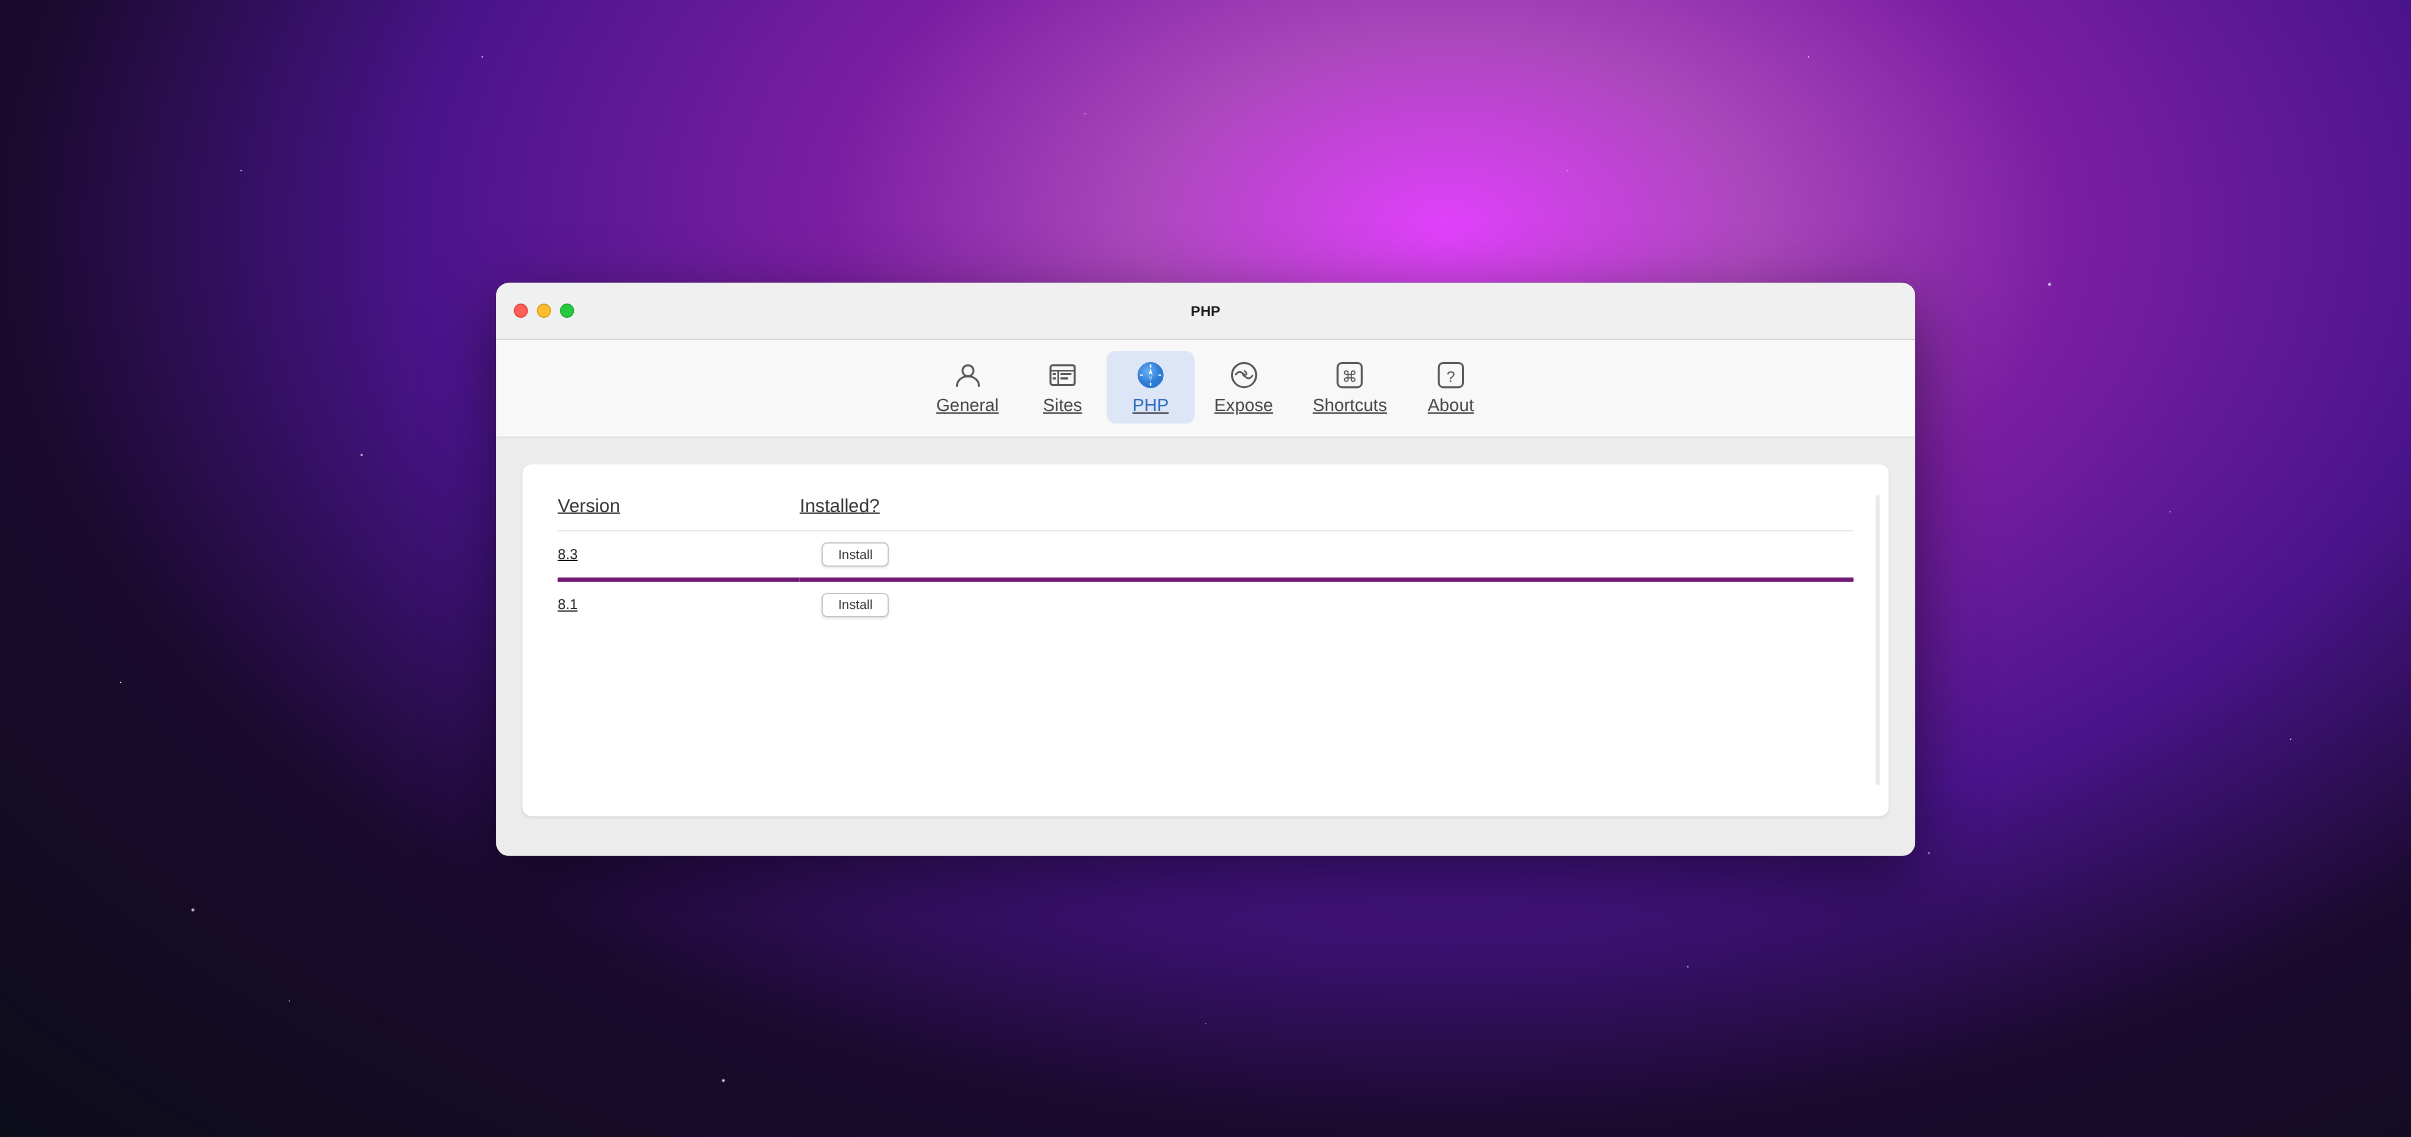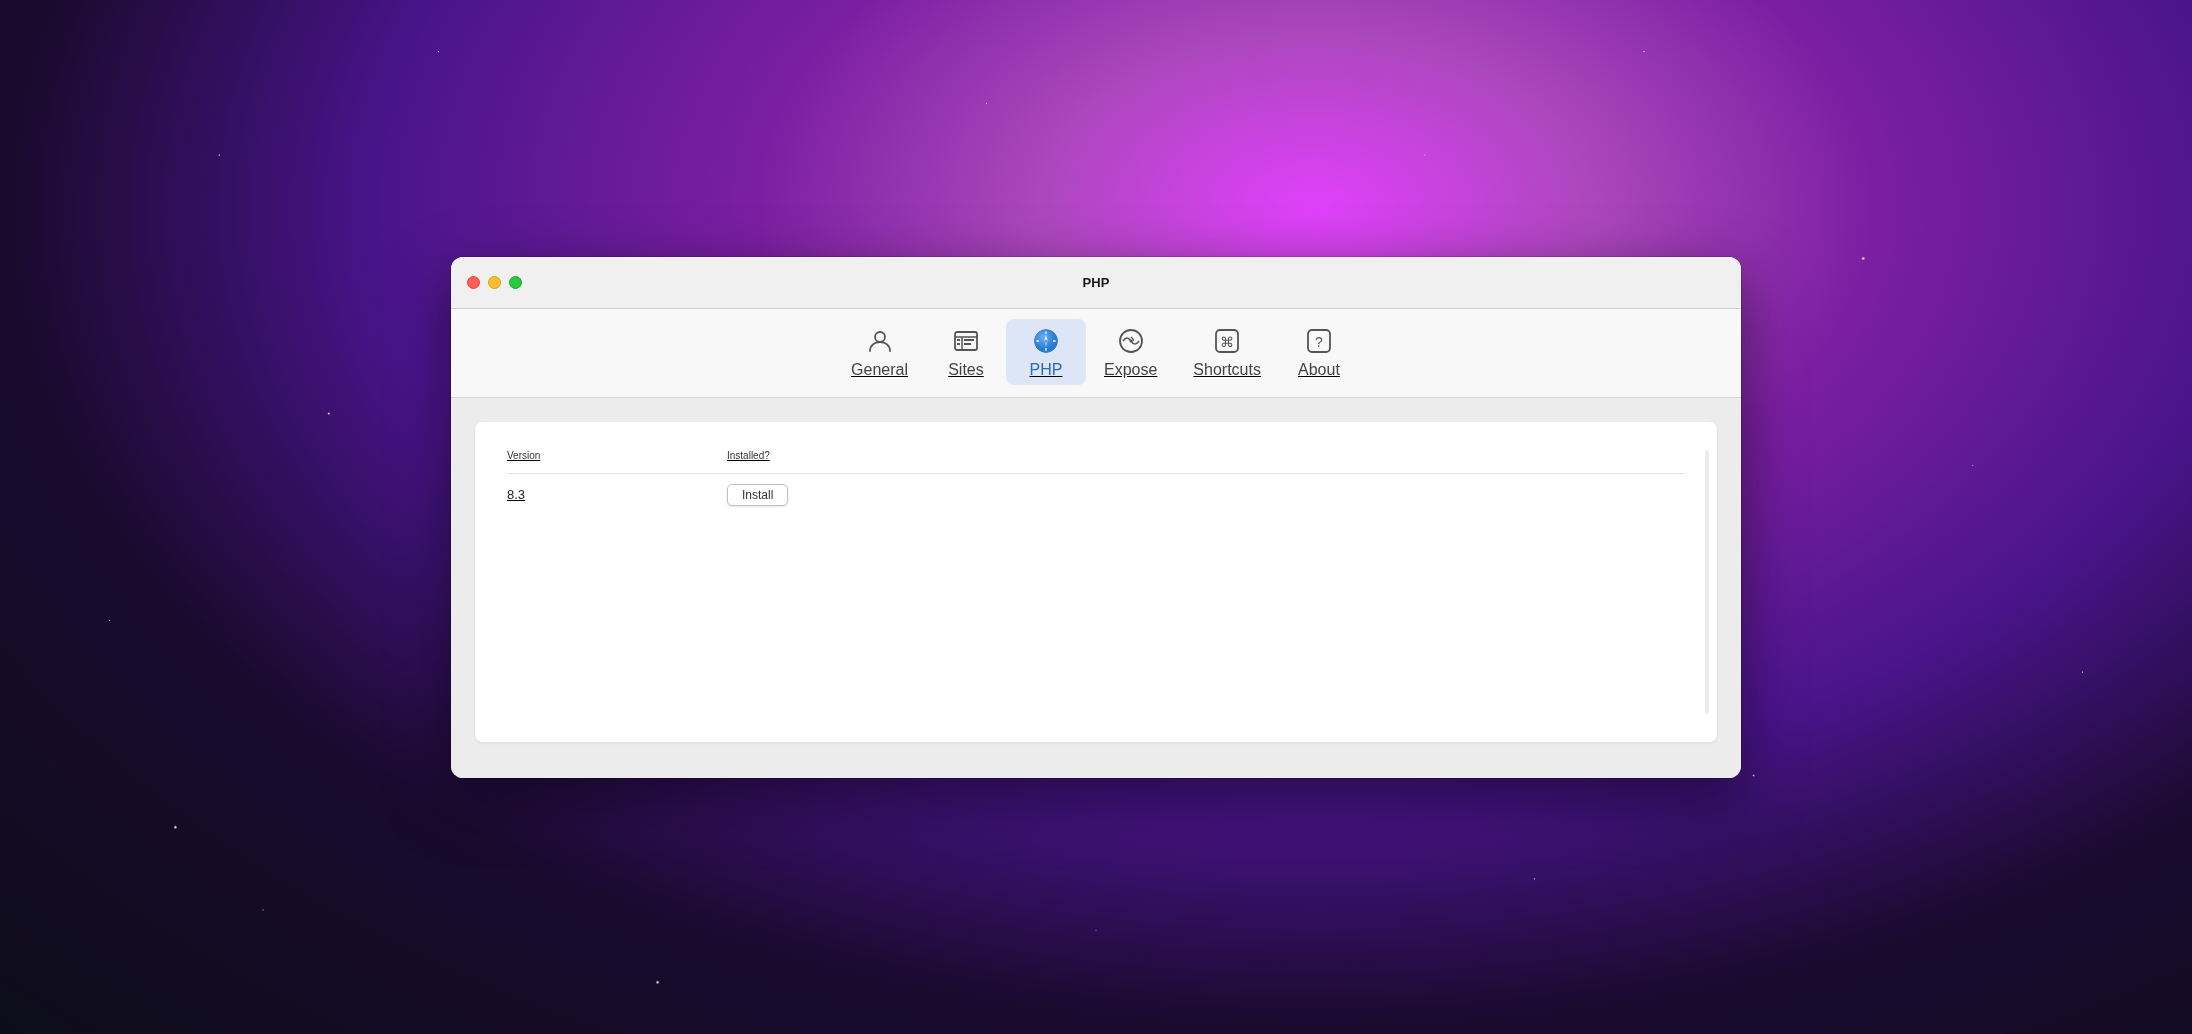--- a/index.html
+++ b/index.html
@@ -153,21 +153,21 @@
       position: relative;
     }
 
     
     .php-table {
       width: 100%;
       border-collapse: collapse;
     }
 
     .php-table th {
-      font-size: 10px;
+      font-size: 17px;
       font-weight: 500;
       color: #333;
       text-align: left;
       padding: 0 0 12px 0;
       border-bottom: 1px solid #e0e0e0;
     }
 
     .php-table td {
       font-size: 13px;
       color: #222;
@@ -185,20 +185,21 @@
 
     .install-btn {
       background: white;
       border: 1px solid #c0c0c0;
       border-radius: 5px;
       padding: 3px 14px;
       font-size: 12px;
       color: #333;
       cursor: pointer;
       box-shadow: 0 1px 2px rgba(0,0,0,0.1);
+      margin-left: 20px;
     }
 
     .checkmark {
       color: #aaa;
       font-size: 14px;
       font-weight: bold;
     }
 
     
     .icon-svg {
@@ -327,20 +328,26 @@
         <tbody>
 
           <tr>
             <td class="col-version">8.3</td>
             <td class="col-installed">
               <button class="install-btn">Install</button>
             </td>
           </tr>
 
 
+          <tr>
+            <td class="col-version">8.1</td>
+            <td class="col-installed">
+              <button class="install-btn">Install</button>
+            </td>
+          </tr>
 
 
         </tbody>
       </table>
 
       <div class="scroll-track"></div>
     </div>
   </div>
 
 </div>

